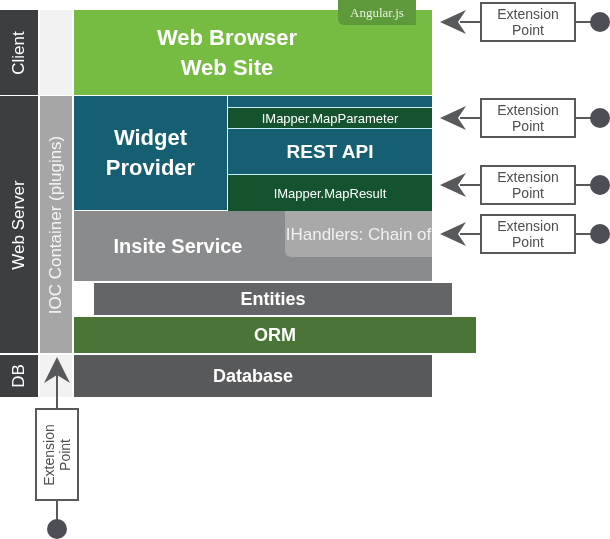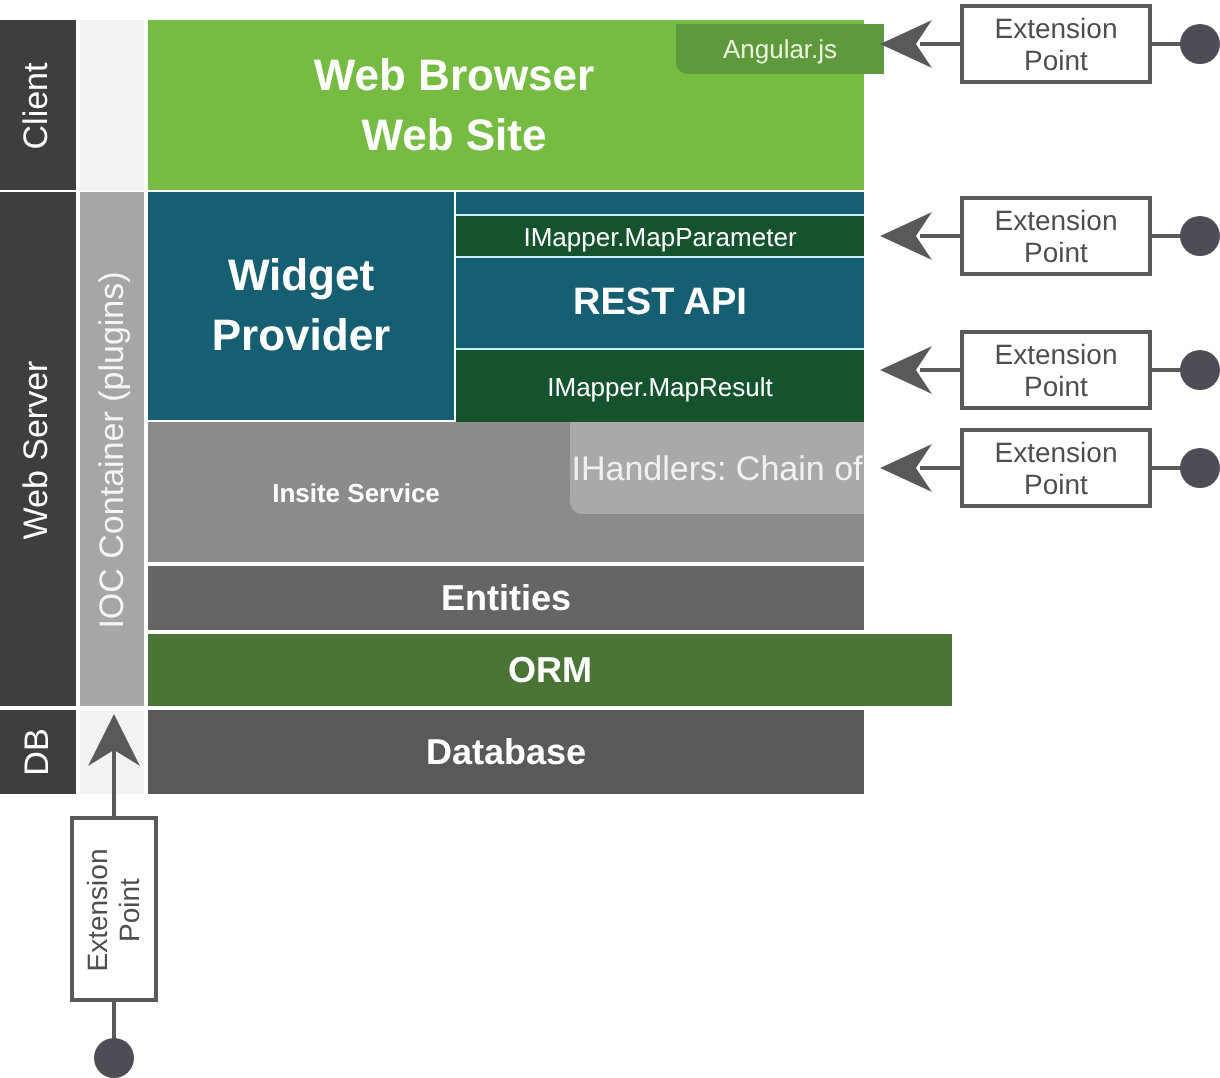--- a/index.html
+++ b/index.html
@@ -14,23 +14,23 @@
   
   .ioc-light { background: #f2f2f2; }
   .ioc { background: #a6a6a6; color: #f5f5f5; font-size: 17px; }
 
   .browser { background: #76bc43; color: #fff; font-weight: bold; font-size: 22px; line-height: 30px; }
   .angular { background: #5e9a3b; color: #e8f2df; font-size: 13px; border-bottom-left-radius: 6px; }
   .widget { background: #165f72; color: #fff; font-weight: bold; font-size: 22px; line-height: 30px; }
   .rest { background: #165f72; }
   .mapbar { background: #14532d; color: #ffffff; font-size: 13px; border-top: 1px solid #c8ecf8; border-bottom: 1px solid #c8ecf8; }
   .restlabel { color: #fff; font-weight: bold; font-size: 19px; }
-  .insite { background: #8a8b8d; color: #fff; font-weight: bold; font-size: 13px; }
+  .insite { background: #8a8b8d; color: #fff; font-weight: bold; font-size: 20px; }
   .ihandlers { background: #a9a9aa; color: #f0f0f0; font-size: 17px; line-height: 17px; border-bottom-left-radius: 6px; gap: 36px; }
-  .entities { background: #646567; color: #fff; font-weight: bold; font-size: 18px; }
+  .entities { background: #646567; color: #fff; font-weight: bold; font-size: 18px; margin-left: 20px; }
   .orm { background: #4a7536; color: #fff; font-weight: bold; font-size: 18px; }
   .database { background: #58595b; color: #fff; font-weight: bold; font-size: 18px; }
 
   .ext-box { background: #fff; border: 2px solid #58595b; color: #4d4e50; font-size: 14px; line-height: 16px; }
   .ext-line { background: #58595b; }
   .ext-dot { background: #4d4e55; border-radius: 50%; }
 </style>
 </head>
 <body>
 
@@ -47,21 +47,21 @@
 <div class="abs ioc-light" style="left:40px;top:10px;width:32px;height:85px;"></div>
 <div class="abs ioc center" style="left:40px;top:96px;width:32px;height:257px;">
   <span class="vtext">IOC Container (plugins)</span>
 </div>
 <div class="abs ioc-light" style="left:40px;top:355px;width:32px;height:42px;"></div>
 
 <div class="abs browser center" style="left:74px;top:10px;width:358px;height:85px;flex-direction:column;padding-right:52px;">
   <div>Web Browser</div>
   <div>Web Site</div>
 </div>
-<div class="abs angular center" style="left:338px;top:12px;width:104px;height:25px;">
+<div class="abs angular center" style="left:338px;top:0;width:78px;height:25px;font-family:Liberation Serif, serif;">
   <span>Angular.js</span>
 </div>
 
 <div class="abs widget center" style="left:74px;top:96px;width:153px;height:114px;flex-direction:column;">
   <div>Widget</div>
   <div>Provider</div>
 </div>
 
 <div class="abs rest" style="left:228px;top:96px;width:204px;height:114px;"></div>
 <div class="abs mapbar center" style="left:228px;top:107px;width:204px;height:22px;">

